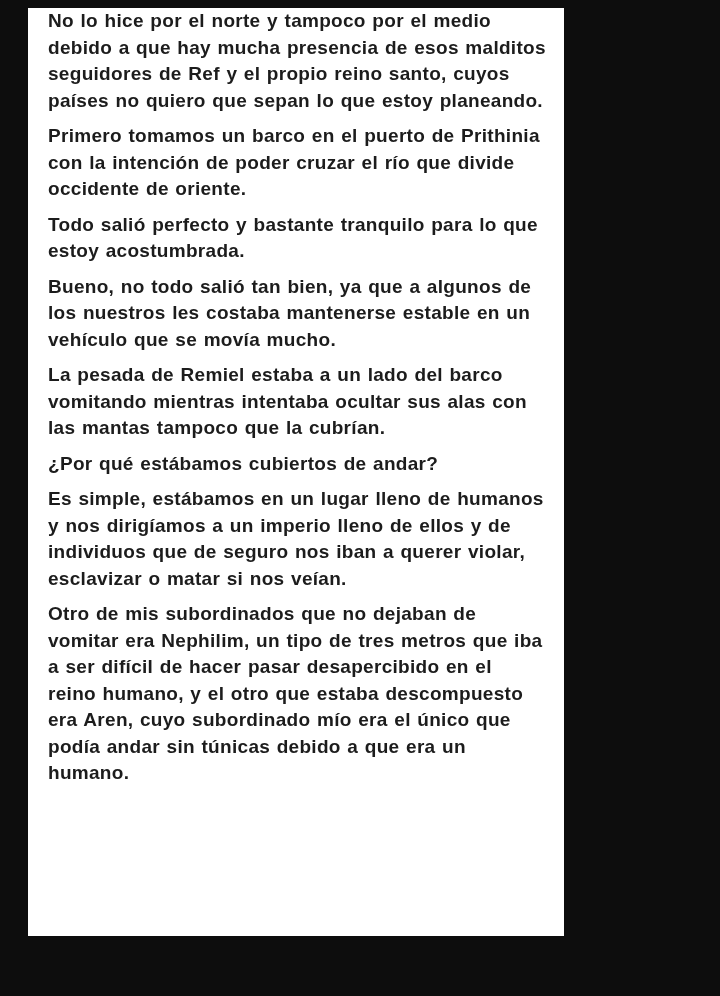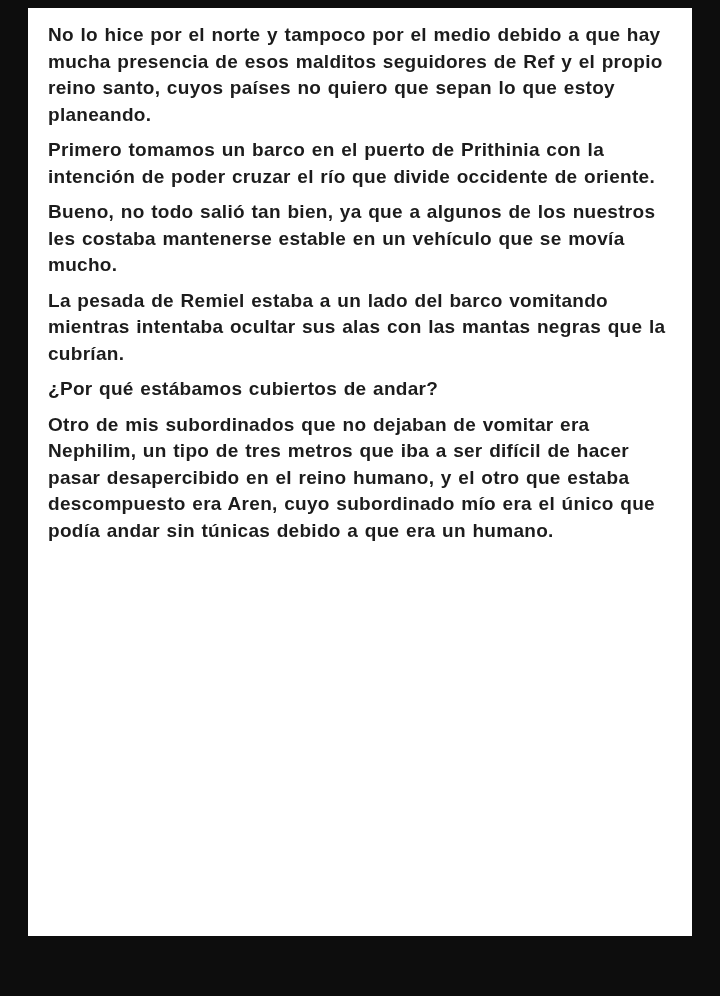--- a/index.html
+++ b/index.html
@@ -19,43 +19,45 @@
     top: 0;
     left: 0;
     width: 720px;
     height: 996px;
     background: #0d0d0d;
   }
   .reader-page {
     position: absolute;
     top: 8px;
     left: 28px;
-    width: 664px;
+    width: 536px;
     height: 928px;
     background: #ffffff;
     box-sizing: border-box;
-    padding: 14px 18px 16px 20px;
+    padding: 0 18px 16px 20px;
     overflow: hidden;
   }
   .reader-page p {
     margin: 0 0 9px 0;
     font-size: 19px;
     line-height: 26.5px;
     font-weight: 700;
     color: #1c1c1c;
     letter-spacing: 0.3px;
     word-spacing: 1px;
     text-align: left;
   }
 </style>
 </head>
 <body>
 
 <div class="reader-frame">
   <div class="reader-page">
     <p>No lo hice por el norte y tampoco por el medio debido a que hay mucha presencia de esos malditos seguidores de Ref y el propio reino santo, cuyos países no quiero que sepan lo que estoy planeando.</p>
     <p>Primero tomamos un barco en el puerto de Prithinia con la intención de poder cruzar el río que divide occidente de oriente.</p>
+    <p>Todo salió perfecto y bastante tranquilo para lo que estoy acostumbrada.</p>
     <p>Bueno, no todo salió tan bien, ya que a algunos de los nuestros les costaba mantenerse estable en un vehículo que se movía mucho.</p>
-    <p>La pesada de Remiel estaba a un lado del barco vomitando mientras intentaba ocultar sus alas con las mantas negras que la cubrían.</p>
+    <p>La pesada de Remiel estaba a un lado del barco vomitando mientras intentaba ocultar sus alas con las mantas tampoco que la cubrían.</p>
     <p>¿Por qué estábamos cubiertos de andar?</p>
+    <p>Es simple, estábamos en un lugar lleno de humanos y nos dirigíamos a un imperio lleno de ellos y de individuos que de seguro nos iban a querer violar, esclavizar o matar si nos veían.</p>
     <p>Otro de mis subordinados que no dejaban de vomitar era Nephilim, un tipo de tres metros que iba a ser difícil de hacer pasar desapercibido en el reino humano, y el otro que estaba descompuesto era Aren, cuyo subordinado mío era el único que podía andar sin túnicas debido a que era un humano.</p>
   </div>
 </div>
 
 </body></html>

